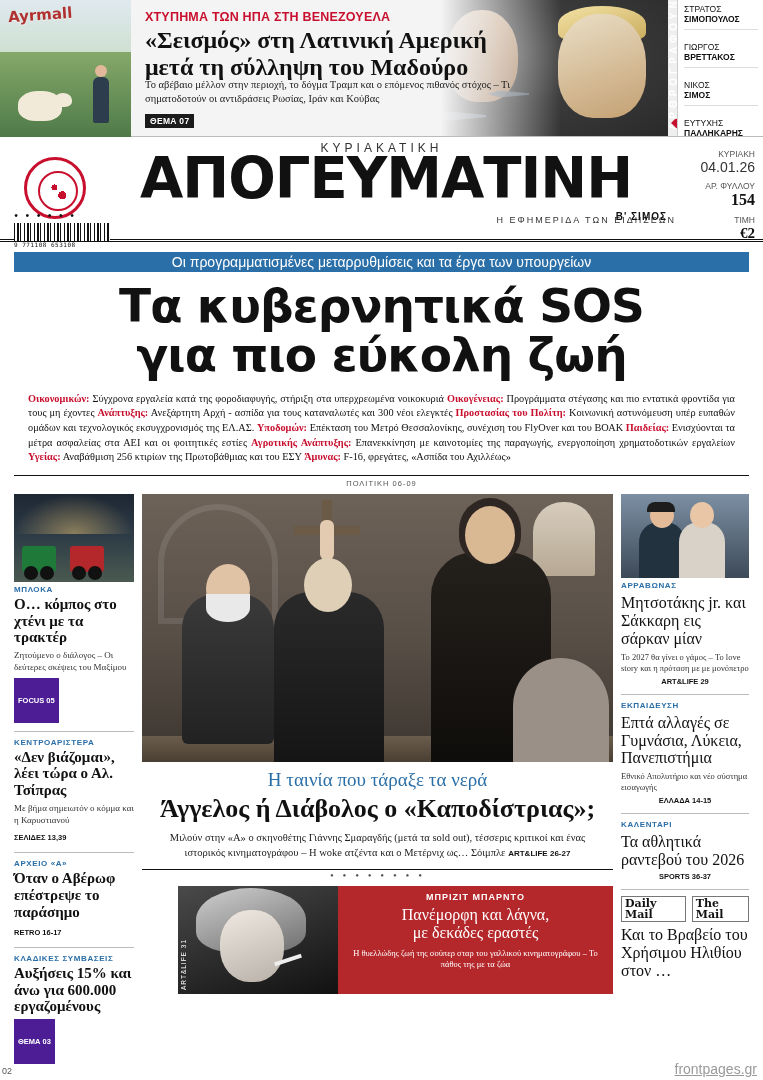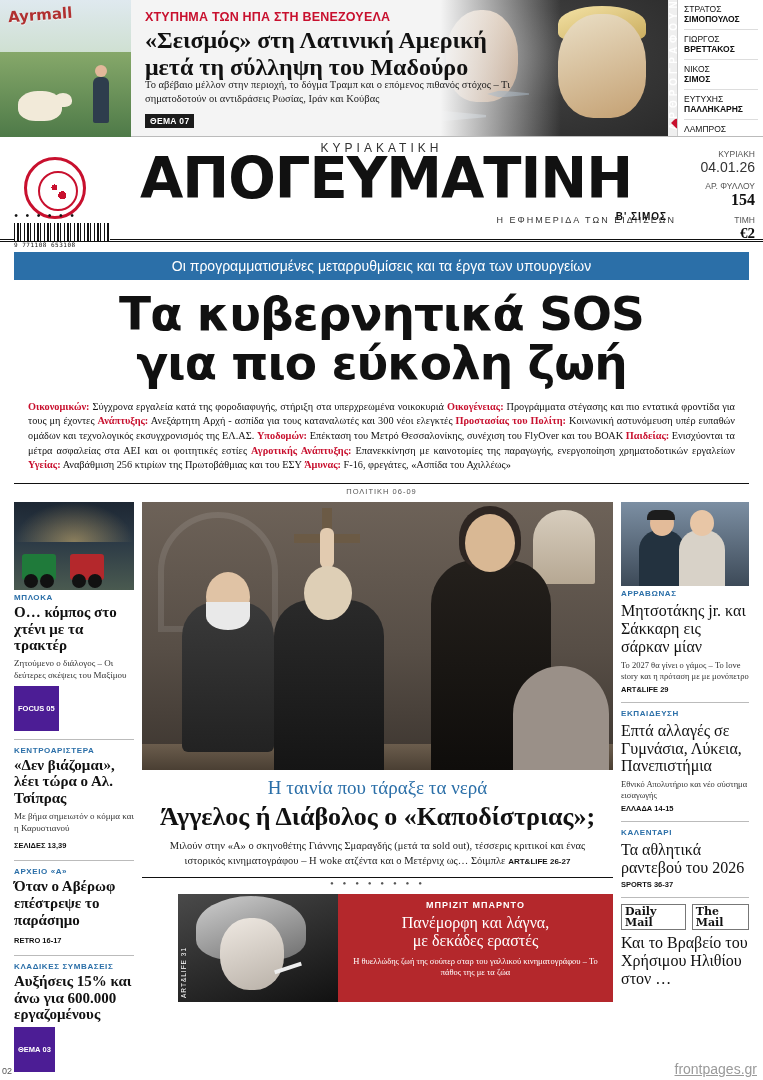--- a/index.html
+++ b/index.html
@@ -113,21 +113,21 @@
     background:#c8102e; border-radius:0 50% 50% 50%; transform:rotate(-45deg);
   }
   .top-names {
     position:absolute; right:0; top:0; width:86px; height:137px;
     background:#ffffff; border-left:1px solid #ccc;
     padding:4px 5px 0 6px;
   }
   .top-names .nm { font-size:8.5px; line-height:1.18; margin-bottom:5px; font-family:"Liberation Sans", sans-serif; }
   .top-names .nm b { display:block; font-size:8.5px; }
   .top-names .nm span { display:block; font-size:8.5px; }
-  .top-names .nm + .nm { border-top:1px solid #ddd; padding-top:4px; }
+  .top-names .nm + .nm { border-top:1px solid #ddd; padding-top:12px; }
 
   
   .masthead { position:relative; height:105px; border-bottom:3px double #111; }
   .mh-kyriakatiki {
     position:absolute; left:0; right:0; top:4px; text-align:center;
     font-family:"Liberation Sans", sans-serif; font-size:12px; letter-spacing:4px; color:#333;
   }
   .mh-logo {
     position:absolute; left:96px; top:14px; width:580px; text-align:center;
     font-family:"DejaVu Sans", sans-serif; font-weight:bold;
@@ -160,21 +160,21 @@
   }
   .barcode { position:absolute; left:14px; top:86px; width:96px; }
   .barcode .bars { height:18px;
     background: repeating-linear-gradient(90deg,#111 0 1px, #fff 1px 3px, #111 3px 5px, #fff 5px 6px, #111 6px 7px, #fff 7px 10px);
   }
   .barcode .num { font-family:"DejaVu Sans Mono", monospace; font-size:6px; letter-spacing:.5px; }
   .mh-dots { position:absolute; left:14px; top:72px; font-size:12px; letter-spacing:2px; color:#111; }
 
   
   .banner {
-    margin:10px 14px 0 14px; height:28px;
+    margin:10px 14px 0 14px; height:20px;
     background:#2b6fa8; color:#fff; display:flex; align-items:center; justify-content:center;
     font-size:14px; font-family:"Liberation Sans", sans-serif;
   }
 
   
   .mainhead {
     margin:10px 14px 0 14px; text-align:center;
     font-family:"DejaVu Sans", sans-serif; font-weight:bold;
     font-size:47px; line-height:1.04; letter-spacing:-1px;
   }
@@ -356,21 +356,21 @@
     content:""; position:absolute; left:11px; top:-20px; width:24px; height:26px;
     border-radius:50%; background:#e8c6a6;
   }
   .r-photo .cap {
     position:absolute; left:26px; top:8px; width:28px; height:10px; border-radius:8px 8px 0 0; background:#1d1d1d;
   }
   .r-title { font-size:16px; line-height:1.12; margin-top:4px; }
   .r-sub { font-size:8.5px; line-height:1.3; color:#333; margin-top:4px; }
   .r-page {
     font-family:"Liberation Sans", sans-serif; font-size:7.5px; font-weight:bold;
-    text-align:left; margin-top:3px;
+    text-align:center; margin-top:3px;
   }
   .mastheads { display:flex; gap:6px; align-items:center; margin-top:4px; }
   .mini-mast {
     font-family:"DejaVu Serif", serif; font-weight:bold; font-size:11px;
     border:1px solid #777; padding:1px 3px; line-height:1;
   }
 
   .pagenum {
     position:absolute; left:2px; bottom:4px;
     font-family:"Liberation Sans", sans-serif; font-size:9px; color:#555;

